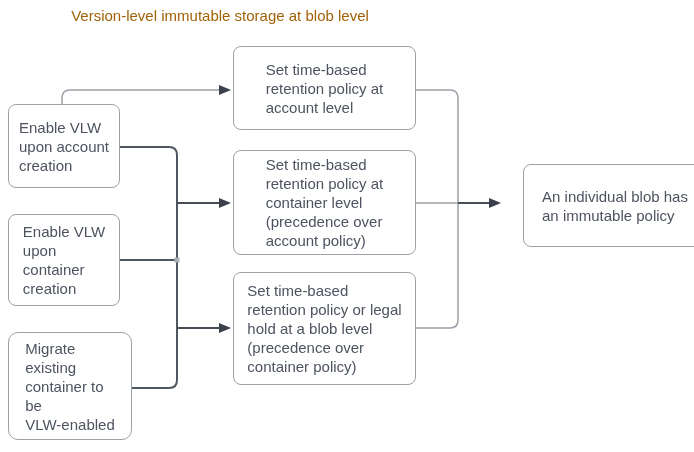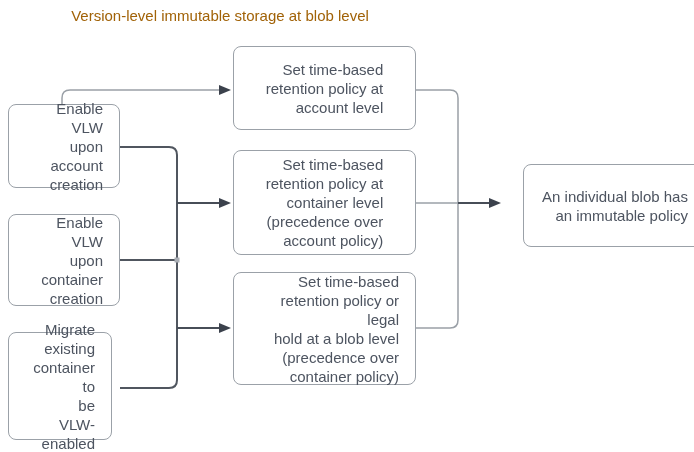--- a/index.html
+++ b/index.html
@@ -33,30 +33,30 @@
   }
   .node {
     position: absolute;
     box-sizing: border-box;
     background: #ffffff;
     border: 1.5px solid #9ba1a8;
     border-radius: 8px;
     display: flex;
     align-items: center;
     justify-content: center;
-    text-align: right;
+    text-align: left;
     font-size: 15px;
     line-height: 19px;
     color: #4d5460;
     white-space: pre-line;
-    padding: 16px;
+    padding: 8px;
   }
   .n-enable-account   { left: 8px;   top: 104px; width: 112px; height: 84px; }
   .n-enable-container { left: 8px;   top: 214px; width: 112px; height: 92px; }
-  .n-migrate          { left: 8px;   top: 332px; width: 104px; height: 108px; }
+  .n-migrate          { left: 8px;   top: 332px; width: 124px; height: 108px; border-radius: 10px; }
   .n-ret-account      { left: 233px; top: 46px;  width: 183px; height: 84px; }
   .n-ret-container    { left: 233px; top: 150px; width: 183px; height: 105px; }
   .n-ret-blob         { left: 233px; top: 272px; width: 183px; height: 113px; }
   .n-blob-immutable   { left: 503px; top: 164px; width: 184px; height: 83px; margin-left: 20px; }
 
   .line-light  { stroke: #9aa0a7; stroke-width: 1.5; fill: none; }
   .line-medium { stroke: #50565f; stroke-width: 2;   fill: none; }
   .line-dark   { stroke: #474d57; stroke-width: 2;   fill: none; }
   .head        { fill: #3b414c; stroke: none; }
   .junction    { fill: #aaaeb5; stroke: none; }

